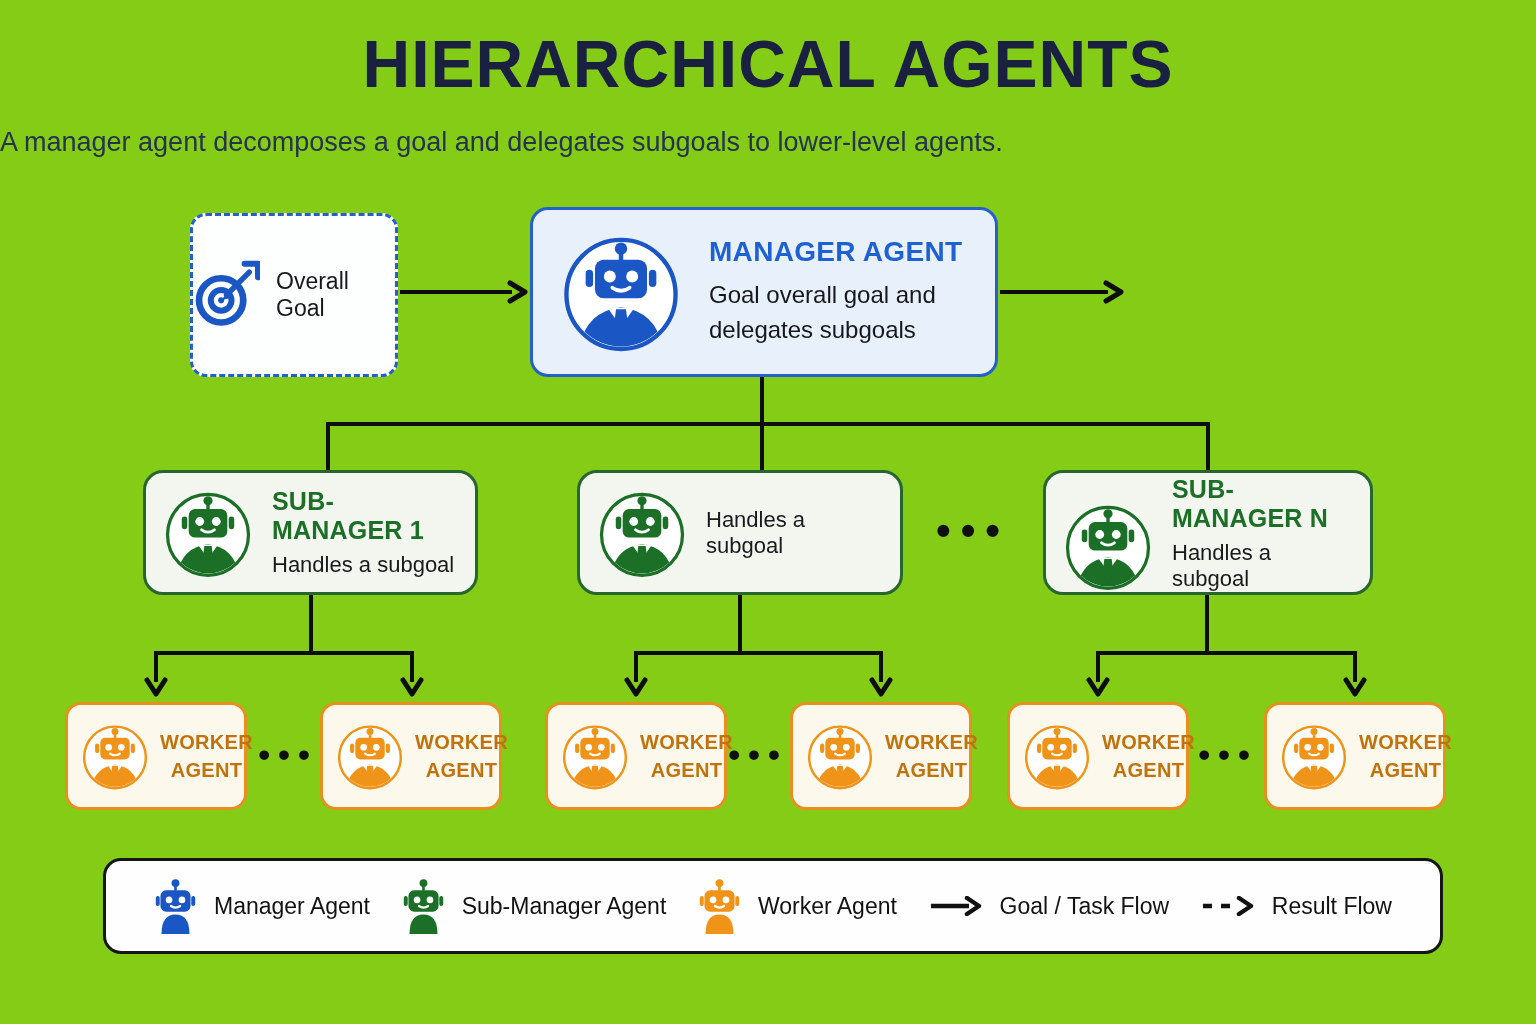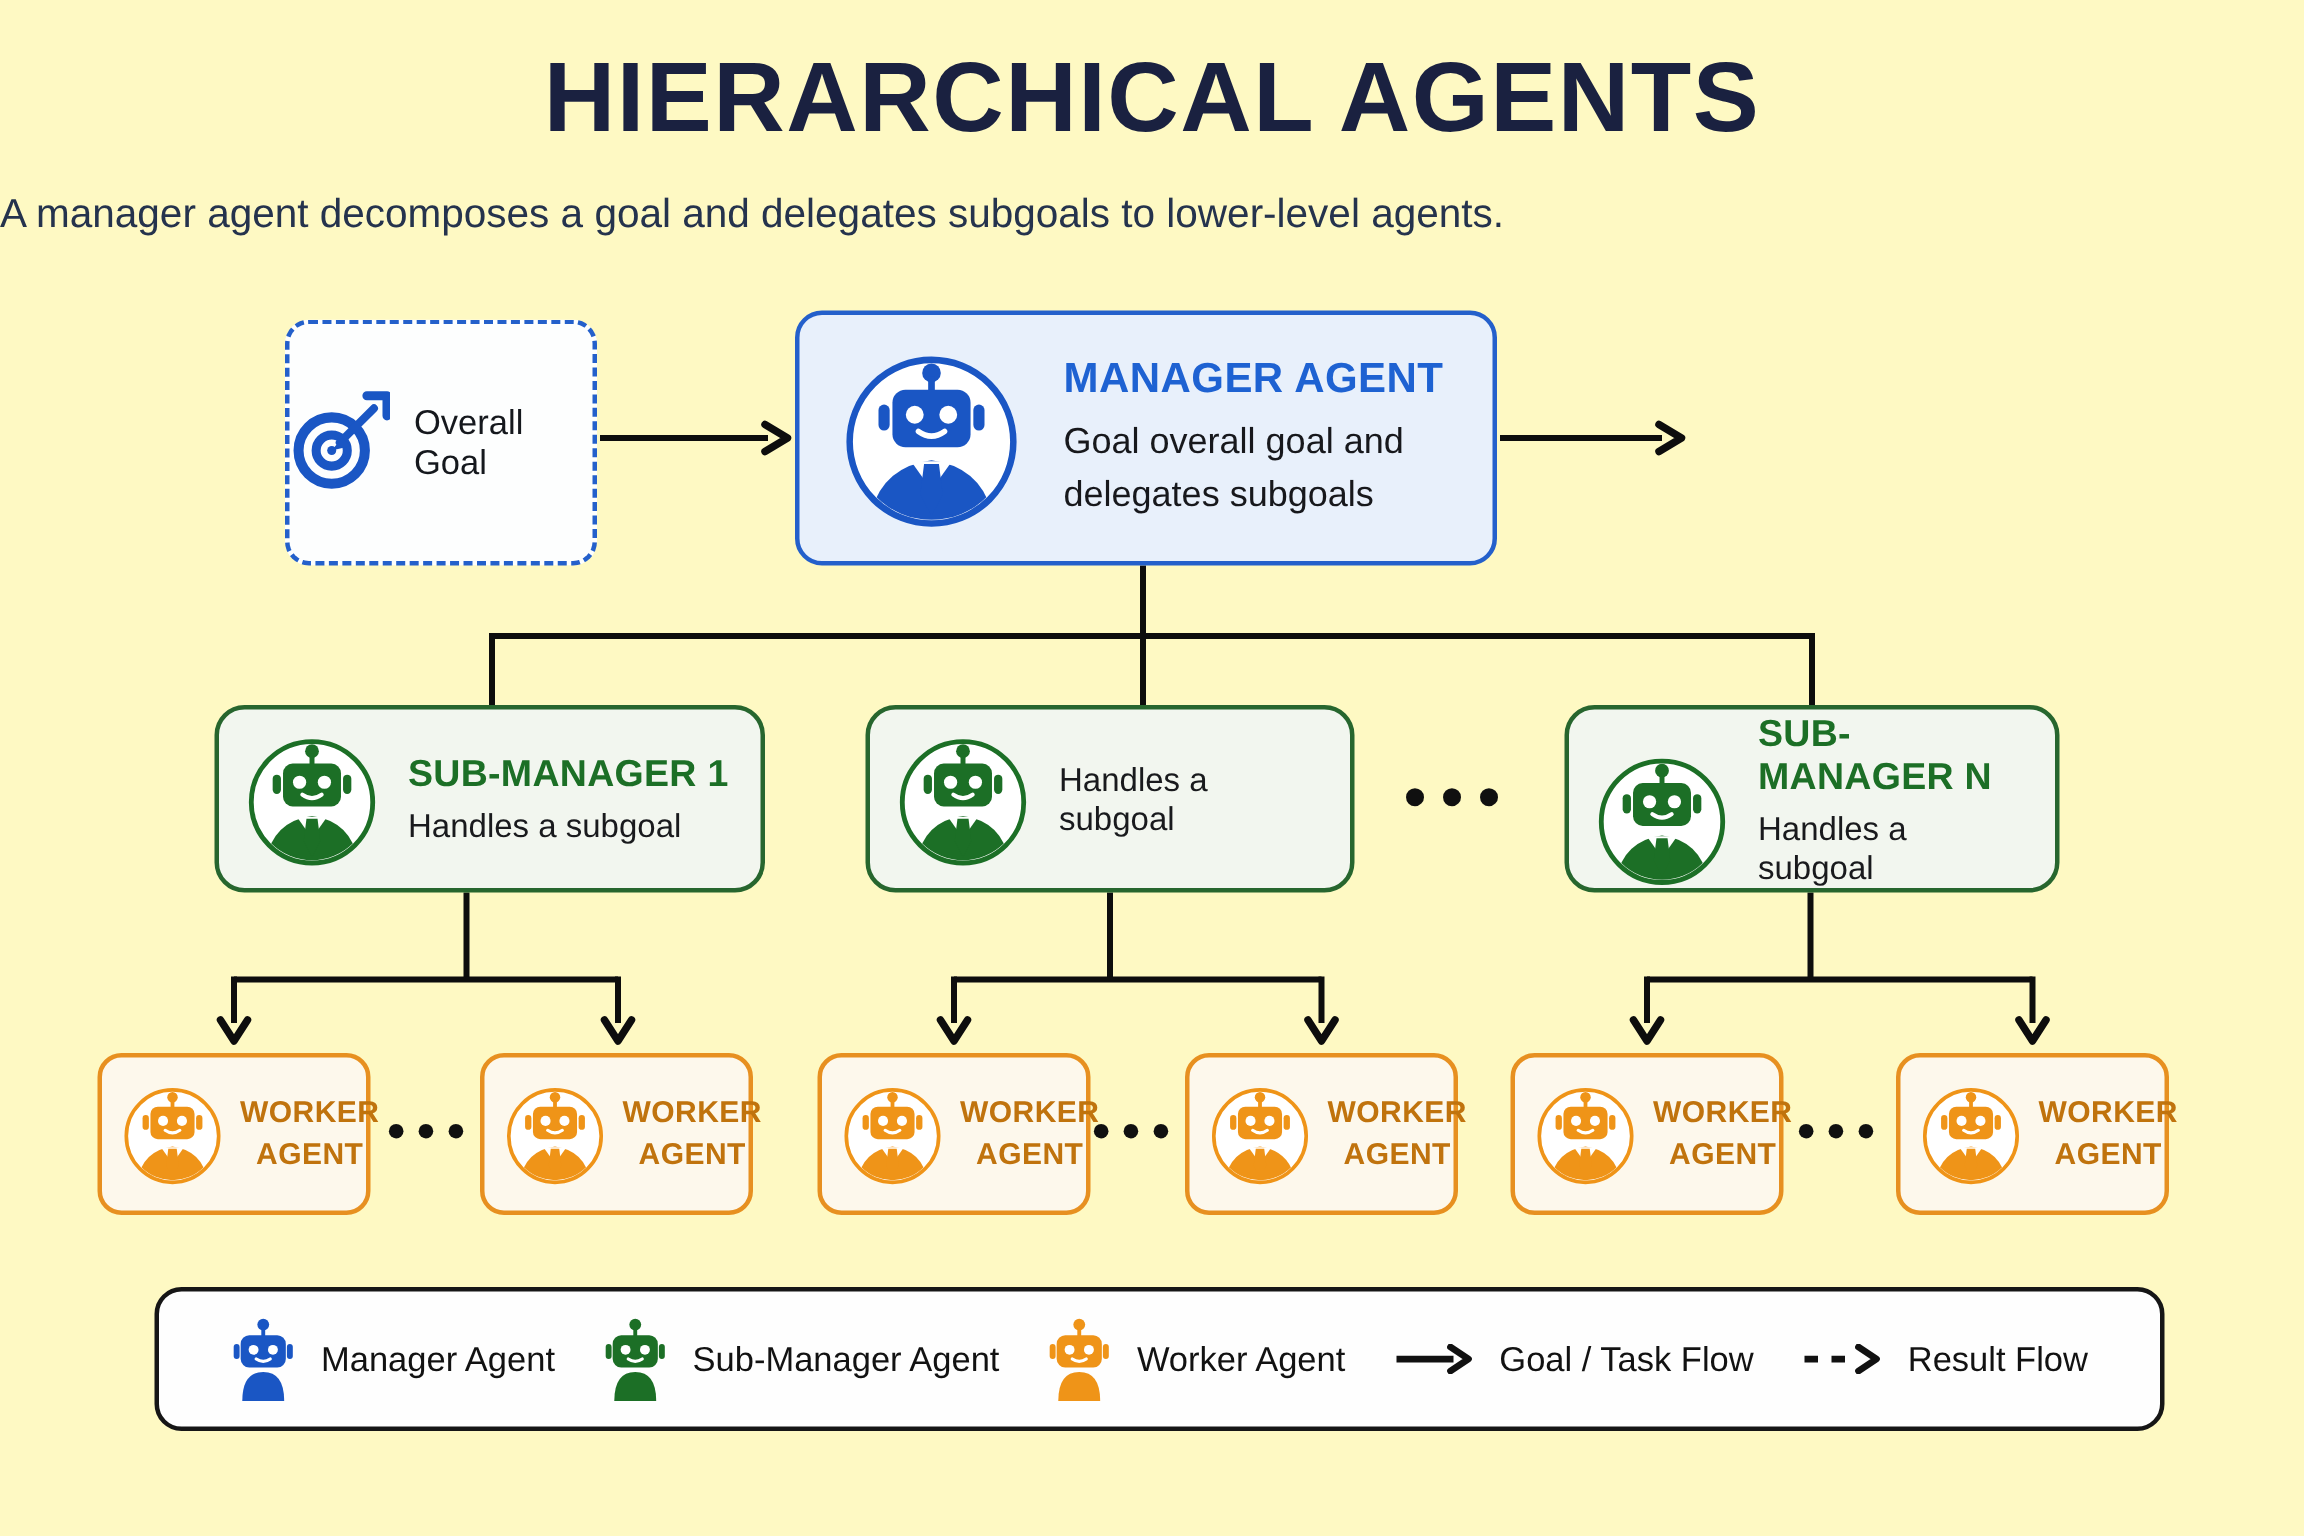--- a/index.html
+++ b/index.html
@@ -1,18 +1,18 @@
 <!DOCTYPE html>
 <html><head>
 <meta charset="utf-8">
 <style>
   * { margin:0; padding:0; box-sizing:border-box; }
   html,body { background:#f6f7f8; }
   body { font-family:"Liberation Sans", sans-serif; }
-  .stage { position:relative; width:1536px; height:1024px; margin:0 auto; background:#fef9c3; overflow:hidden; }
+  .stage { position:relative; width:1536px; height:1024px; margin:0 auto; background:#84cc16; overflow:hidden; }
 
   
   .title { position:absolute; top:26px; left:0; width:100%; text-align:center;
            font-size:66px; font-weight:800; letter-spacing:1px; color:#1a2140; }
   .subtitle { position:absolute; top:127px; left:0; width:100%; 
               font-size:27px; font-weight:500; color:#25334d; }
 
   
   .wires { position:absolute; left:0; top:0; width:1536px; height:1024px; z-index:0; }
 
@@ -31,21 +31,21 @@
                  border:3px solid #2460cb; border-radius:18px; padding:0 20px 0 26px; gap:26px; }
   .bust { flex:0 0 auto; }
   .manager-box .bust { width:124px; height:124px; color:#1a56c4; }
   .manager-title { font-size:28px; font-weight:800; color:#1e62d2; margin-bottom:10px; letter-spacing:0.3px; }
   .manager-desc { font-size:24px; color:#17181c; line-height:1.45; max-width:250px; }
 
   
   .sub-box { top:470px; height:125px; background:#f2f6ef; border:3px solid #27662e;
              border-radius:20px; padding:0 16px 0 16px; gap:18px; }
   .sub-box .bust { width:92px; height:92px; color:#1c6f26; }
-  .sub-1 { left:143px; width:367px; }
+  .sub-1 { left:143px; width:335px; }
   .sub-2 { left:577px; width:326px; }
   .sub-n { left:1043px; width:330px;align-items:flex-end; }
   .sub-title { font-size:25px; font-weight:800; color:#1c6f26; margin-bottom:7px; letter-spacing:0.2px; }
   .sub-desc { font-size:22px; color:#191a1d; }
 
   
   .worker-box { top:702px; width:182px; height:108px; background:#fdf8ec; border:3px solid #e79020;
                 border-radius:16px; padding:0 8px 0 12px; gap:10px; }
   .worker-box .bust { width:70px; height:70px; color:#ef9418; }
   .worker-label { flex:1; text-align:center; font-size:20px; font-weight:800; color:#c0730d; line-height:1.4; letter-spacing:0.3px; }

